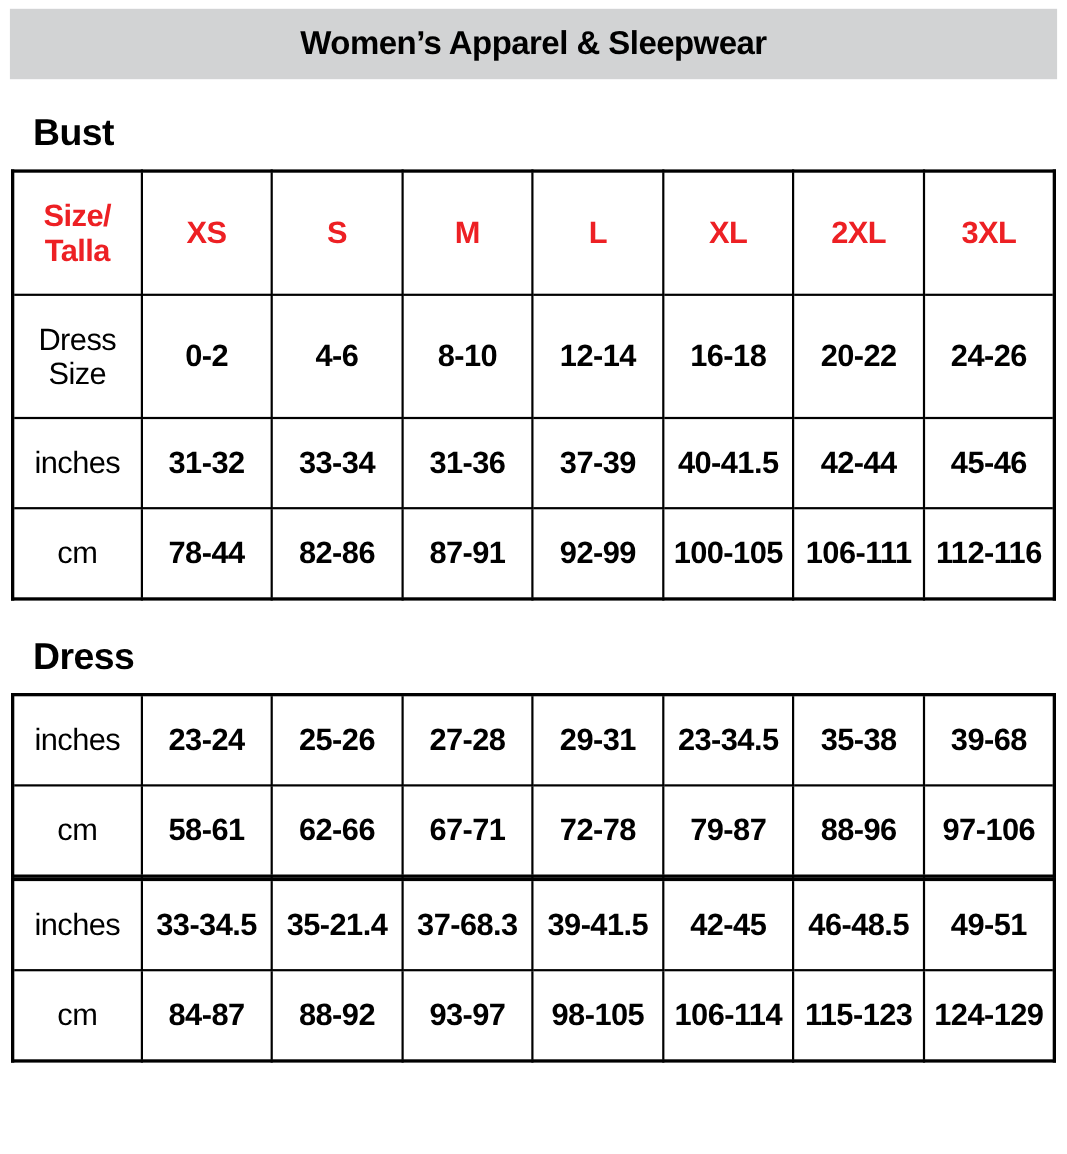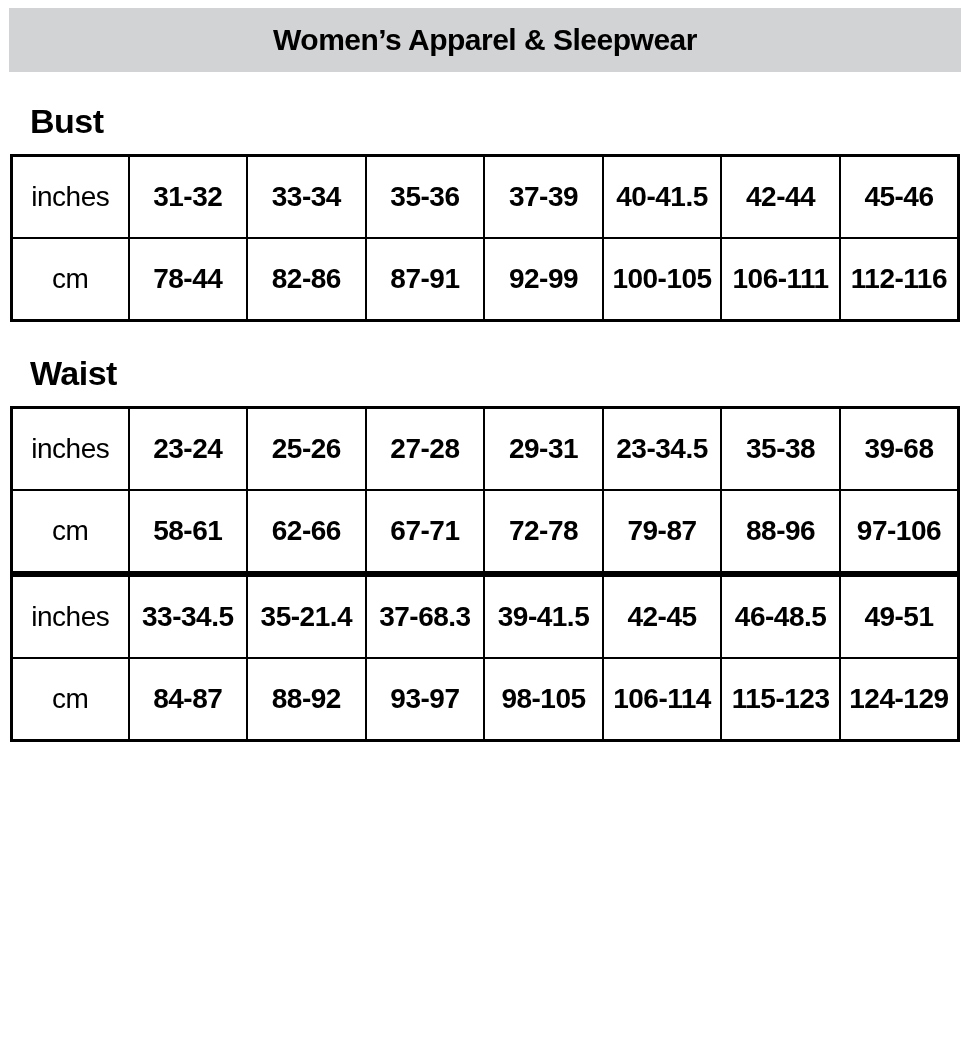--- a/index.html
+++ b/index.html
@@ -81,44 +81,67 @@
       <col style="width:117px">
       <col>
         <col>
         <col>
         <col>
         <col>
         <col>
         <col>
     </colgroup>
     <tbody>
+        <tr class="row-tall">
+      <td class="redhead">
+        <div>Size/</div>
+        <div>Talla</div>
+      </td>
+      <td class="redhead">XS</td>
+      <td class="redhead">S</td>
+      <td class="redhead">M</td>
+      <td class="redhead">L</td>
+      <td class="redhead">XL</td>
+      <td class="redhead">2XL</td>
+      <td class="redhead">3XL</td>
+    </tr>
+    <tr class="row-tall">
+      <td class="rowlabel">Dress Size</td>
+      <td class="value shade">0-2</td>
+      <td class="value">4-6</td>
+      <td class="value shade">8-10</td>
+      <td class="value">12-14</td>
+      <td class="value shade">16-18</td>
+      <td class="value">20-22</td>
+      <td class="value shade">24-26</td>
+    </tr>
     <tr class="row-short">
       <td class="rowlabel">inches</td>
       <td class="value shade">31-32</td>
       <td class="value">33-34</td>
-      <td class="value shade">35-36</td>
+      <td class="value shade">31-36</td>
       <td class="value">37-39</td>
       <td class="value shade">40-41.5</td>
       <td class="value">42-44</td>
       <td class="value shade">45-46</td>
     </tr>
     <tr class="row-short">
       <td class="rowlabel">cm</td>
       <td class="value shade">78-44</td>
       <td class="value">82-86</td>
       <td class="value shade">87-91</td>
       <td class="value">92-99</td>
       <td class="value shade">100-105</td>
       <td class="value">106-111</td>
       <td class="value shade">112-116</td>
     </tr>
   </tbody>
     </table>
 
-  <div class="section-heading gap-tight">Waist</div>
+  <div class="section-heading gap-tight">Dress</div>
 
   <table class="size-table">
     <colgroup>
       <col style="width:117px">
       <col>
         <col>
         <col>
         <col>
         <col>
         <col>

